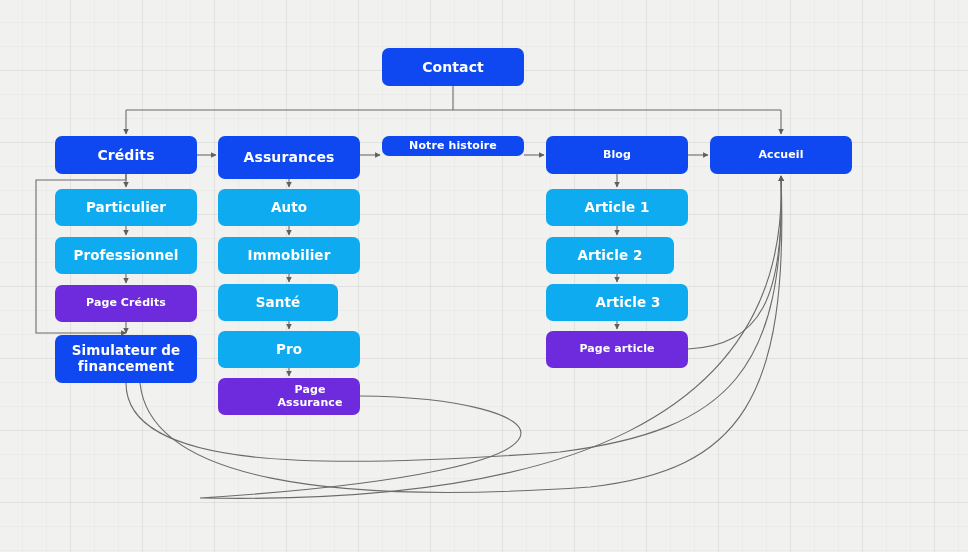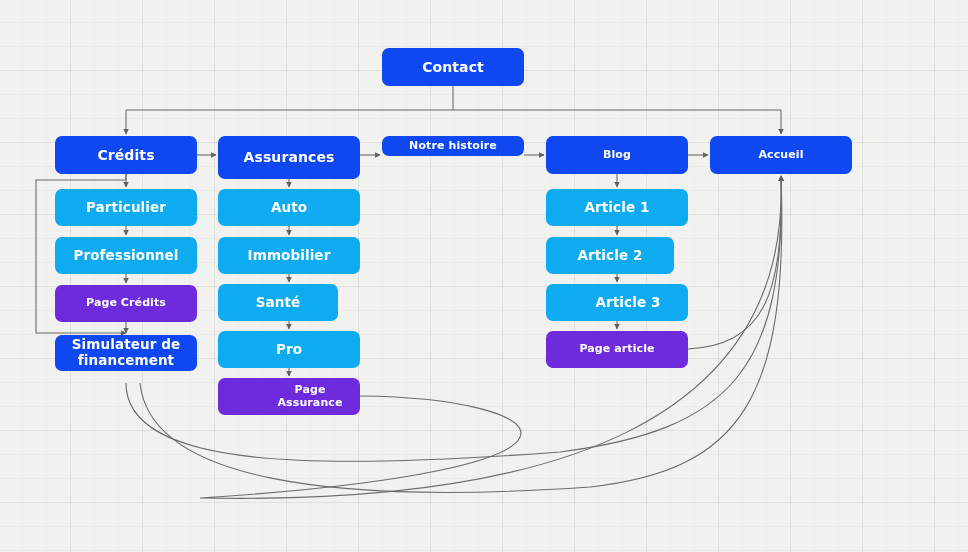--- a/index.html
+++ b/index.html
@@ -105,21 +105,21 @@
   <div id="nodes">
       <div class="node primary sz-lg" style="left: 382px; top: 48px; width: 142px; height: 38px;">Contact</div>
       <div class="node primary sz-lg" style="left: 55px; top: 136px; width: 142px; height: 38px;">Crédits</div>
       <div class="node primary sz-lg" style="left: 218px; top: 136px; width: 142px; height: 43px;">Assurances</div>
       <div class="node primary sz-sm" style="left: 382px; top: 136px; width: 142px; height: 20px;">Notre histoire</div>
       <div class="node primary sz-sm" style="left: 546px; top: 136px; width: 142px; height: 38px;">Blog</div>
       <div class="node primary sz-sm" style="left: 710px; top: 136px; width: 142px; height: 38px;">Accueil</div>
       <div class="node secondary sz-md" style="left: 55px; top: 189px; width: 142px; height: 37px;">Particulier</div>
       <div class="node secondary sz-md" style="left: 55px; top: 237px; width: 142px; height: 37px;">Professionnel</div>
       <div class="node page sz-sm" style="left: 55px; top: 285px; width: 142px; height: 37px;">Page Crédits</div>
-      <div class="node primary sz-md" style="left: 55px; top: 335px; width: 142px; height: 36px;">Simulateur de financement</div>
+      <div class="node primary sz-md" style="left: 55px; top: 335px; width: 142px; height: 48px;">Simulateur de financement</div>
       <div class="node secondary sz-md" style="left: 218px; top: 189px; width: 142px; height: 37px;">Auto</div>
       <div class="node secondary sz-md" style="left: 218px; top: 237px; width: 142px; height: 37px;">Immobilier</div>
       <div class="node secondary sz-md" style="left: 218px; top: 284px; width: 120px; height: 37px;">Santé</div>
       <div class="node secondary sz-md" style="left: 218px; top: 331px; width: 142px; height: 37px; text-align: right;">Pro</div>
       <div class="node page sz-sm" style="left: 218px; top: 378px; width: 142px; height: 37px; padding-left: 48px;">Page Assurance</div>
       <div class="node secondary sz-md" style="left: 546px; top: 189px; width: 142px; height: 37px;">Article 1</div>
       <div class="node secondary sz-md" style="left: 546px; top: 237px; width: 128px; height: 37px;">Article 2</div>
       <div class="node secondary sz-md" style="left: 546px; top: 284px; width: 142px; height: 37px; padding-left: 28px;">Article 3</div>
       <div class="node page sz-sm" style="left: 546px; top: 331px; width: 142px; height: 37px;">Page article</div>
     </div>

